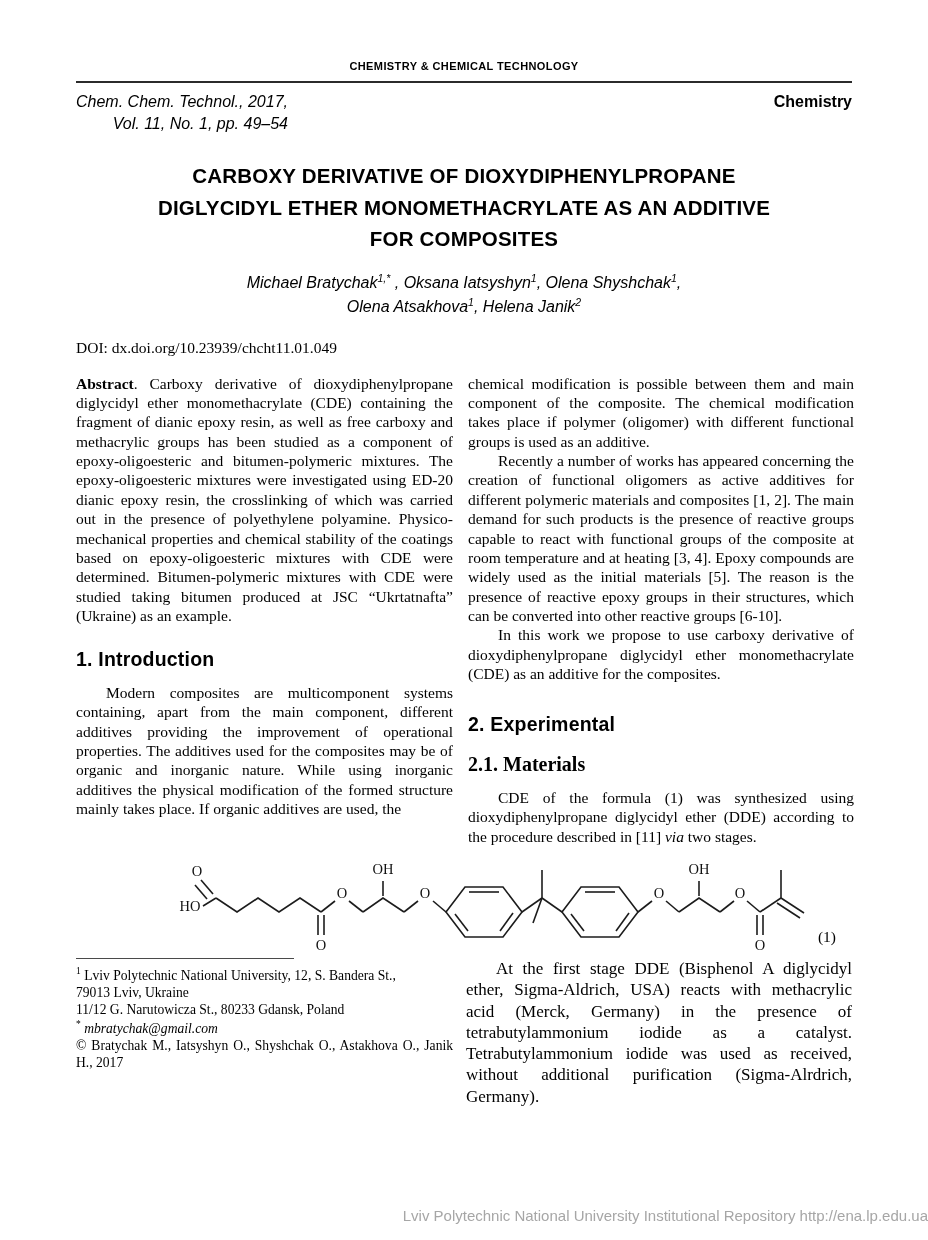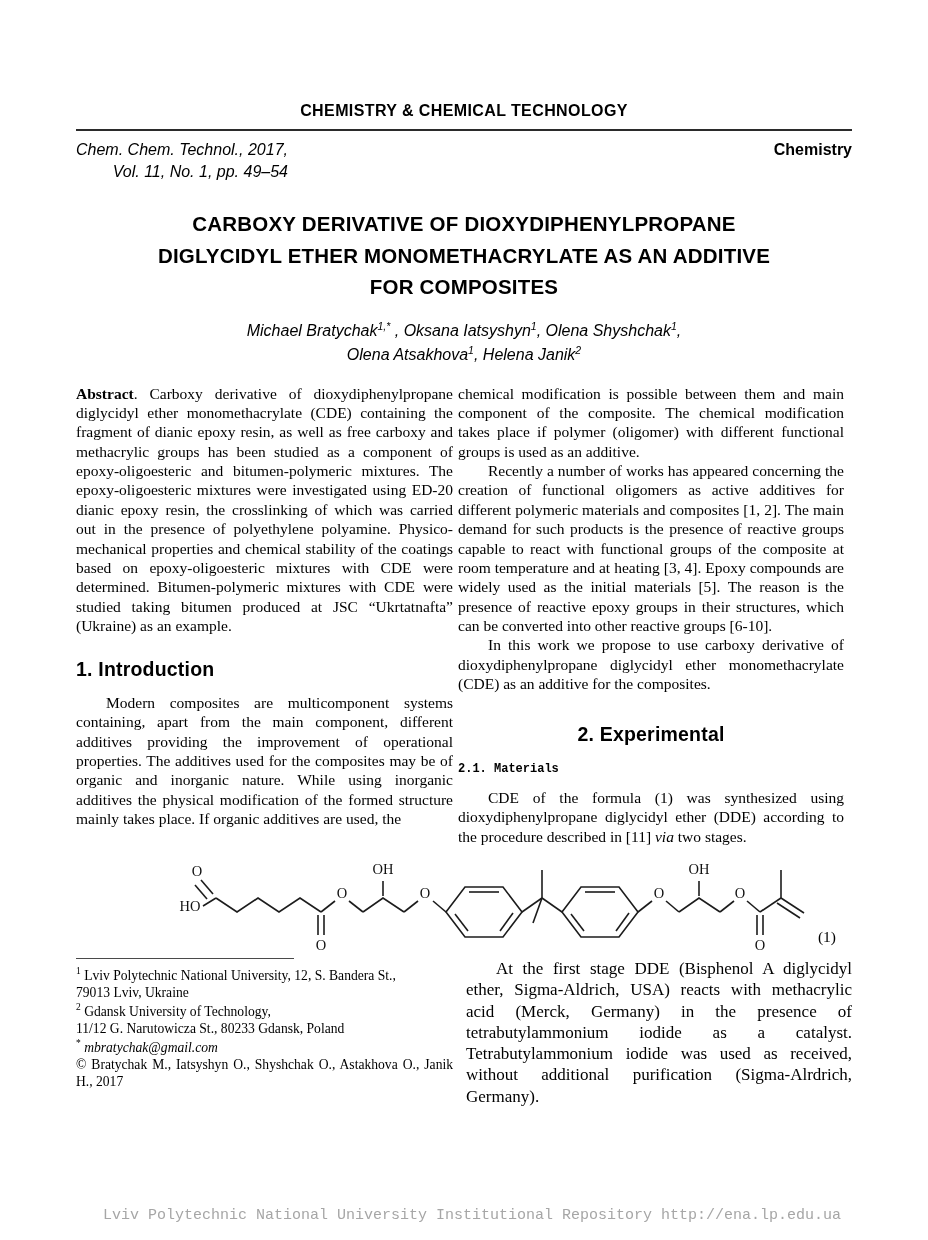--- a/index.html
+++ b/index.html
@@ -1,60 +1,60 @@
 <!DOCTYPE html>
 <html><head>
 <meta charset="utf-8">
 <style>
   html,body { margin:0; padding:0; background:#ffffff; }
   .page { position:relative; width:928px; height:1240px; background:#ffffff; color:#000;
           font-family:"Liberation Serif", serif; overflow:hidden; }
   .content { position:absolute; left:76px; top:0; width:776px; }
 
-  .journal-head { margin-top:102px; text-align:center; font-family:"Liberation Sans",sans-serif;
-                  font-weight:bold; font-size:16px; letter-spacing:.4px; }
+  .journal-head { margin-top:60px; text-align:center; font-family:"Liberation Sans",sans-serif;
+                  font-weight:bold; font-size:11px; letter-spacing:.4px; }
   .head-rule { border:none; border-top:2px solid #2b2b2b; margin:9px 0 0 0; }
   .cite-row { display:flex; justify-content:space-between; align-items:flex-start; margin-top:8px;
               font-family:"Liberation Sans",sans-serif; font-size:16px; line-height:1.4; }
   .cite-left { font-style:italic;text-align:right; }
   .cite-right { font-weight:bold; }
 
   .article-title { margin:24px 0 0 0; text-align:center; font-family:"Liberation Sans",sans-serif;
                    font-weight:bold; font-size:20.5px; line-height:1.55; letter-spacing:.2px; }
   .authors { margin-top:16px; text-align:center; font-family:"Liberation Sans",sans-serif;
              font-weight:normal; font-style:italic; font-size:16px; line-height:1.4; }
   .authors sup { font-size:10.5px; }
   .doi { margin-top:20px; font-size:15.5px; }
 
-  .cols { display:grid; grid-template-columns:377px 386px; column-gap:5px; margin-top:17px;
+  .cols { display:grid; grid-template-columns:377px 386px; column-gap:15px; margin-top:17px;
           font-size:15.5px; line-height:1.25; }
   p { margin:0; }
   .just { text-align:justify; }
   .indent { text-indent:30px; }
   .kw { margin-top:19px; }
   h2.sec { font-family:"Liberation Sans",sans-serif; font-size:19.5px; font-weight:bold;
            margin:22px 0 11px 0; letter-spacing:.2px; }
-  h2.sec2 { margin-top:28px; margin-bottom:0;text-align:center; }
-  h3.sec3 { font-family:Liberation Mono, monospace; font-size:12px; font-weight:bold;
+  h2.sec2 { margin-top:28px; margin-bottom:0; }
+  h3.sec3 { font-family:Liberation Serif, serif; font-size:20px; font-weight:bold;
             margin:16px 0 11px 0; }
 
   .formula-row { position:relative; height:106px; margin-top:4px; }
   .molecule { position:absolute; left:100px; top:0; }
   .molecule text { font-family:"Liberation Serif",serif; font-size:14.5px; fill:#111; font-weight:normal; }
   .formula-label { position:absolute; right:16px; bottom:10px; font-size:15.5px; }
 
   .foot-row { display:grid; grid-template-columns:377px 386px; column-gap:13px; margin-top:2px; }
   .fn { font-size:13.6px; line-height:1.27; text-align:justify; }
   .fn-rule { width:218px; border-top:1.5px solid #4a4a4a; margin-bottom:6px; }
   .fn sup { font-size:9.5px; }
   .email { font-style:italic; }
   .stage { font-size:17px; line-height:1.25; }
 
-  .footer { position:absolute; left:0; right:0; bottom:16px; text-align:center;
-            font-family:Liberation Mono, monospace; font-size:15px; color:#a6a6a6;padding-left:16px; }
+  .footer { position:absolute; left:0; right:0; bottom:16px; text-align:right;
+            font-family:Liberation Sans, sans-serif; font-size:15px; color:#a6a6a6;padding-left:16px; }
 </style>
 </head>
 <body>
 
 <div class="page">
   <div class="content">
 
     <div class="journal-head">CHEMISTRY &amp; CHEMICAL TECHNOLOGY</div>
     <div class="head-rule"></div>
 
@@ -66,20 +66,21 @@
       <div class="cite-right">Chemistry</div>
     </div>
 
     <h1 class="article-title"><span>CARBOXY DERIVATIVE OF DIOXYDIPHENYLPROPANE</span><br><span>DIGLYCIDYL ETHER MONOMETHACRYLATE AS AN ADDITIVE</span><br><span>FOR COMPOSITES</span></h1>
 
     <div class="authors">
       <div><span>Michael Bratychak</span><sup>1,*</sup><span> , Oksana Iatsyshyn</span><sup>1</sup><span>, Olena Shyshchak</span><sup>1</sup><span>,</span></div>
       <div><span>Olena Atsakhova</span><sup>1</sup><span>, Helena Janik</span><sup>2</sup></div>
     </div>
 
+    <div class="doi">DOI: dx.doi.org/10.23939/chcht11.01.049</div>
 
     <div class="cols">
       <div>
         <p class="just"><b>Abstract</b><span>. Carboxy derivative of dioxydiphenylpropane diglycidyl ether monomethacrylate (CDE) containing the fragment of dianic epoxy resin, as well as free carboxy and methacrylic groups has been studied as a component of epoxy-oligoesteric and bitumen-polymeric mixtures. The epoxy-oligoesteric mixtures were investigated using ED-20 dianic epoxy resin, the crosslinking of which was carried out in the presence of polyethylene polyamine. Physico-mechanical properties and chemical stability of the coatings based on epoxy-oligoesteric mixtures with CDE were determined. Bitumen-polymeric mixtures with CDE were studied taking bitumen produced at JSC “Ukrtatnafta” (Ukraine) as an example.</span></p>
         <h2 class="sec">1. Introduction</h2>
         <p class="just indent">Modern composites are multicomponent systems containing, apart from the main component, different additives providing the improvement of operational properties. The additives used for the composites may be of organic and inorganic nature. While using inorganic additives the physical modification of the formed structure mainly takes place. If organic additives are used,  the</p>
       </div>
       <div>
         <p class="just">chemical modification is possible between them and main component of the composite. The chemical modification takes place if polymer (oligomer) with different functional groups is used as an additive.</p>
         <p class="just indent">Recently a number of works has appeared concerning the creation of functional oligomers as active additives for different polymeric materials and composites [1, 2]. The main demand for such products is the presence of reactive groups capable to react with functional groups of the composite at room temperature and at heating [3, 4]. Epoxy compounds are widely used as the initial materials [5]. The reason is the presence of reactive epoxy groups in their structures, which can be converted into other reactive groups [6-10].</p>
@@ -159,21 +160,20 @@
         </g>
       </svg>
       <div class="formula-label">(1)</div>
     </div>
 
     <div class="foot-row">
       <div class="fn">
         <div class="fn-rule"></div>
         <div><sup>1</sup><span> Lviv Polytechnic National University, 12, S. Bandera St.,</span></div>
         <div>79013 Lviv, Ukraine</div>
-        <div><sup>2</sup><span> Gdansk University of Technology,</span></div>
         <div>11/12 G. Narutowicza St., 80233 Gdansk, Poland</div>
         <div><sup>*</sup> <span class="email">mbratychak@gmail.com</span></div>
         <div>© Bratychak M., Iatsyshyn O., Shyshchak O., Astakhova O., Janik H., 2017</div>
       </div>
       <p class="stage just indent">At the first stage DDE (Bisphenol A diglycidyl ether, Sigma-Aldrich, USA) reacts with methacrylic acid (Merck, Germany) in the presence of tetrabutylammonium iodide as a catalyst. Tetrabutylammonium iodide was used as received, without additional purification (Sigma-Alrdrich, Germany).</p>
     </div>
 
   </div>
 
   <div class="footer">Lviv Polytechnic National University Institutional Repository http://ena.lp.edu.ua</div>

